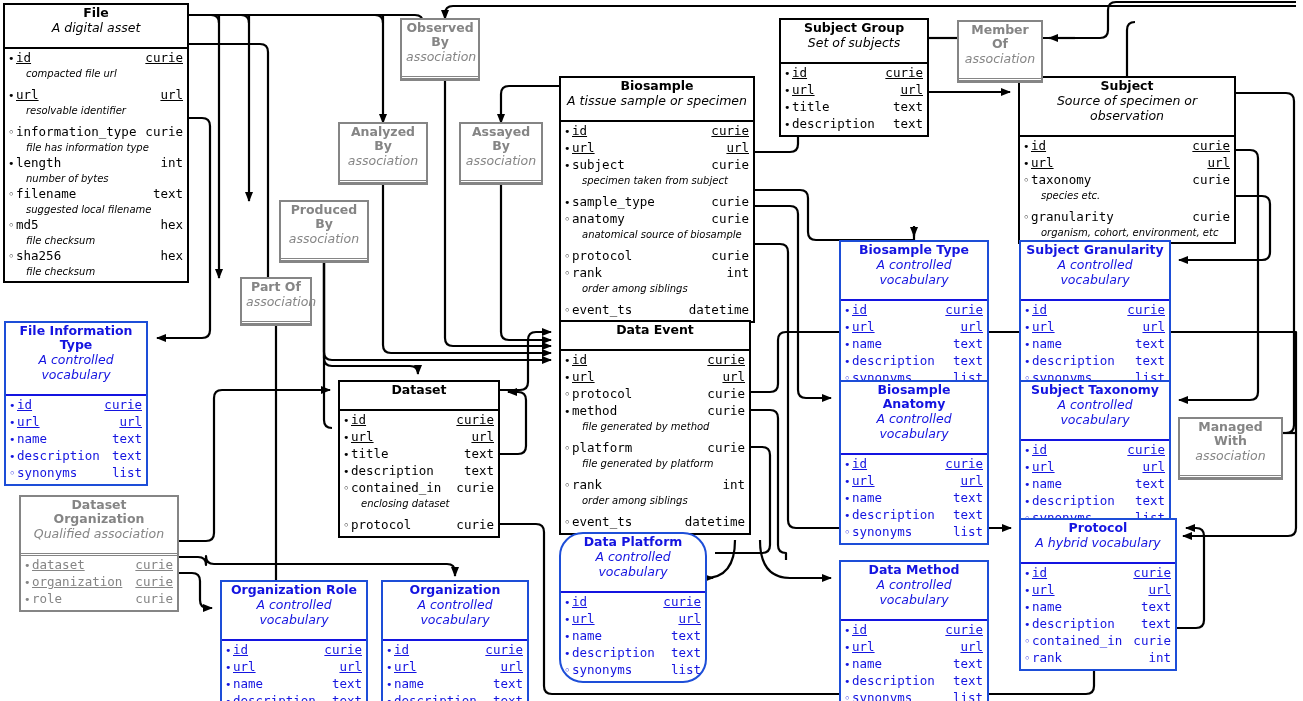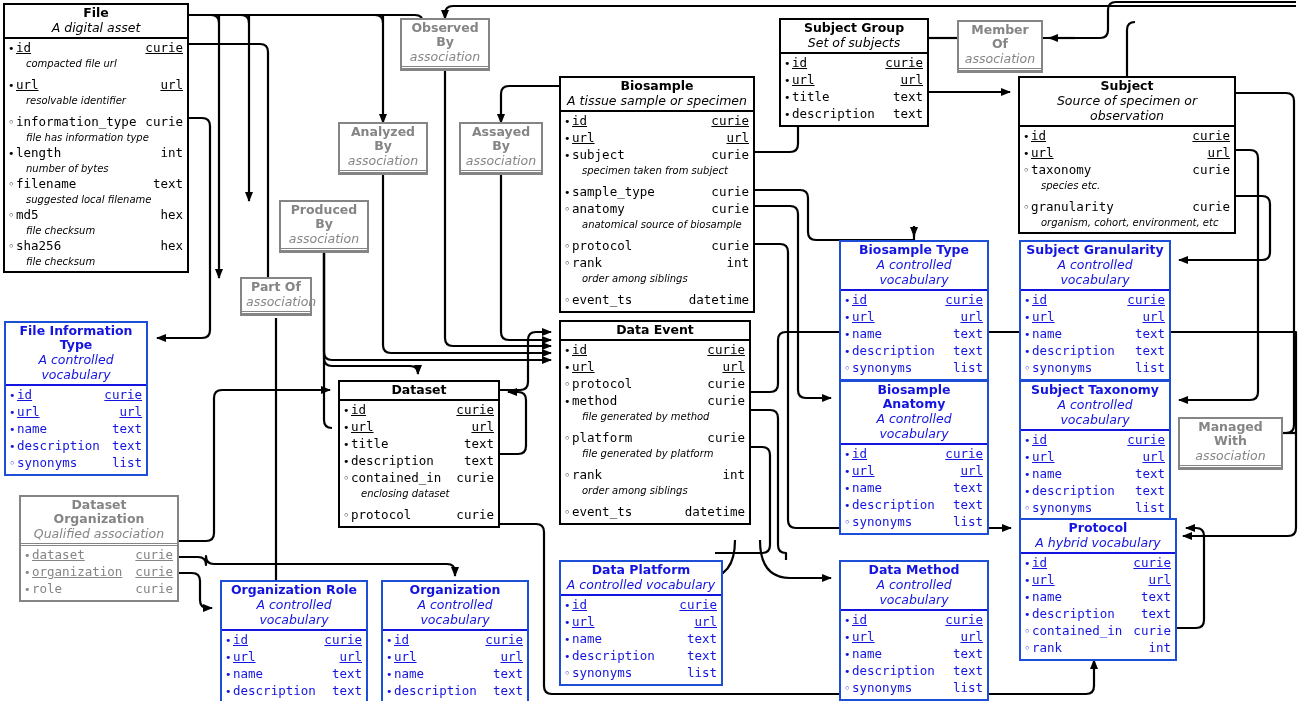--- a/index.html
+++ b/index.html
@@ -10,21 +10,21 @@
   #canvas{position:absolute;left:0;top:0;width:1303px;height:701px;}
   svg.edges{position:absolute;left:0;top:0;width:1303px;height:701px;pointer-events:none;}
 
   .entity{
     position:absolute;box-sizing:border-box;background:#ffffff;
   }
   .entity.black{border:2px solid #000000;}
   .entity.blue{border:2px solid #1d4ed8;}
   .entity.assoc{border:2px solid #858585;}
 
-  .ehead{padding:1px 4px 2px 4px;text-align:center;}
+  .ehead{padding:1px 4px 12px 4px;text-align:center;}
   .entity.black > .ehead{border-bottom:2px solid #000000;}
   .entity.blue > .ehead{border-bottom:2px solid #1414e0;}
   .entity.assoc > .ehead{border-bottom:3px double #858585;}
 
   .etitle{font-weight:bold;font-size:12.5px;line-height:14px;color:#000;}
   .esub{font-style:italic;font-size:12.5px;line-height:15px;color:#000;}
   .entity.blue .etitle,.entity.blue .esub{color:#1414e0;}
   .entity.assoc .etitle,.entity.assoc .esub{color:#858585;}
 
   .ebody{padding:1px 0 2px 0;}
@@ -301,21 +301,21 @@
           <div class="esub">A controlled vocabulary</div>
         </div>
         <div class="ebody">
           <div class="fld key"><span class="mark">•</span><span class="fname">id</span><span class="ftype">curie</span></div>
           <div class="fld key"><span class="mark">•</span><span class="fname">url</span><span class="ftype">url</span></div>
           <div class="fld"><span class="mark">•</span><span class="fname">name</span><span class="ftype">text</span></div>
           <div class="fld"><span class="mark">•</span><span class="fname">description</span><span class="ftype">text</span></div>
           <div class="fld"><span class="mark">◦</span><span class="fname">synonyms</span><span class="ftype">list</span></div>
         </div>
       </div>
-      <div class="entity blue" style="left: 559px; top: 560px; width: 164px;">
+      <div class="entity blue" style="left: 559px; top: 532px; width: 148px; border-radius: 24px;">
         <div class="ehead">
           <div class="etitle">Data Platform</div>
           <div class="esub">A controlled vocabulary</div>
         </div>
         <div class="ebody">
           <div class="fld key"><span class="mark">•</span><span class="fname">id</span><span class="ftype">curie</span></div>
           <div class="fld key"><span class="mark">•</span><span class="fname">url</span><span class="ftype">url</span></div>
           <div class="fld"><span class="mark">•</span><span class="fname">name</span><span class="ftype">text</span></div>
           <div class="fld"><span class="mark">•</span><span class="fname">description</span><span class="ftype">text</span></div>
           <div class="fld"><span class="mark">◦</span><span class="fname">synonyms</span><span class="ftype">list</span></div>
@@ -380,21 +380,21 @@
           <div class="esub">Qualified association</div>
         </div>
         <div class="ebody">
           <div class="fld key"><span class="mark">•</span><span class="fname">dataset</span><span class="ftype">curie</span></div>
           <div class="fld key"><span class="mark">•</span><span class="fname">organization</span><span class="ftype">curie</span></div>
           <div class="fld"><span class="mark">•</span><span class="fname">role</span><span class="ftype">curie</span></div>
         </div>
       </div>
     </div>
   <div id="assocs">
-      <div class="entity assoc" style="left: 400px; top: 18px; width: 90px;">
+      <div class="entity assoc" style="left: 400px; top: 18px; width: 80px;">
         <div class="ehead">
           <div class="etitle">Observed By</div>
           <div class="esub">association</div>
         </div>
       </div>
       <div class="entity assoc" style="left: 338px; top: 122px; width: 90px;">
         <div class="ehead">
           <div class="etitle">Analyzed By</div>
           <div class="esub">association</div>
         </div>

